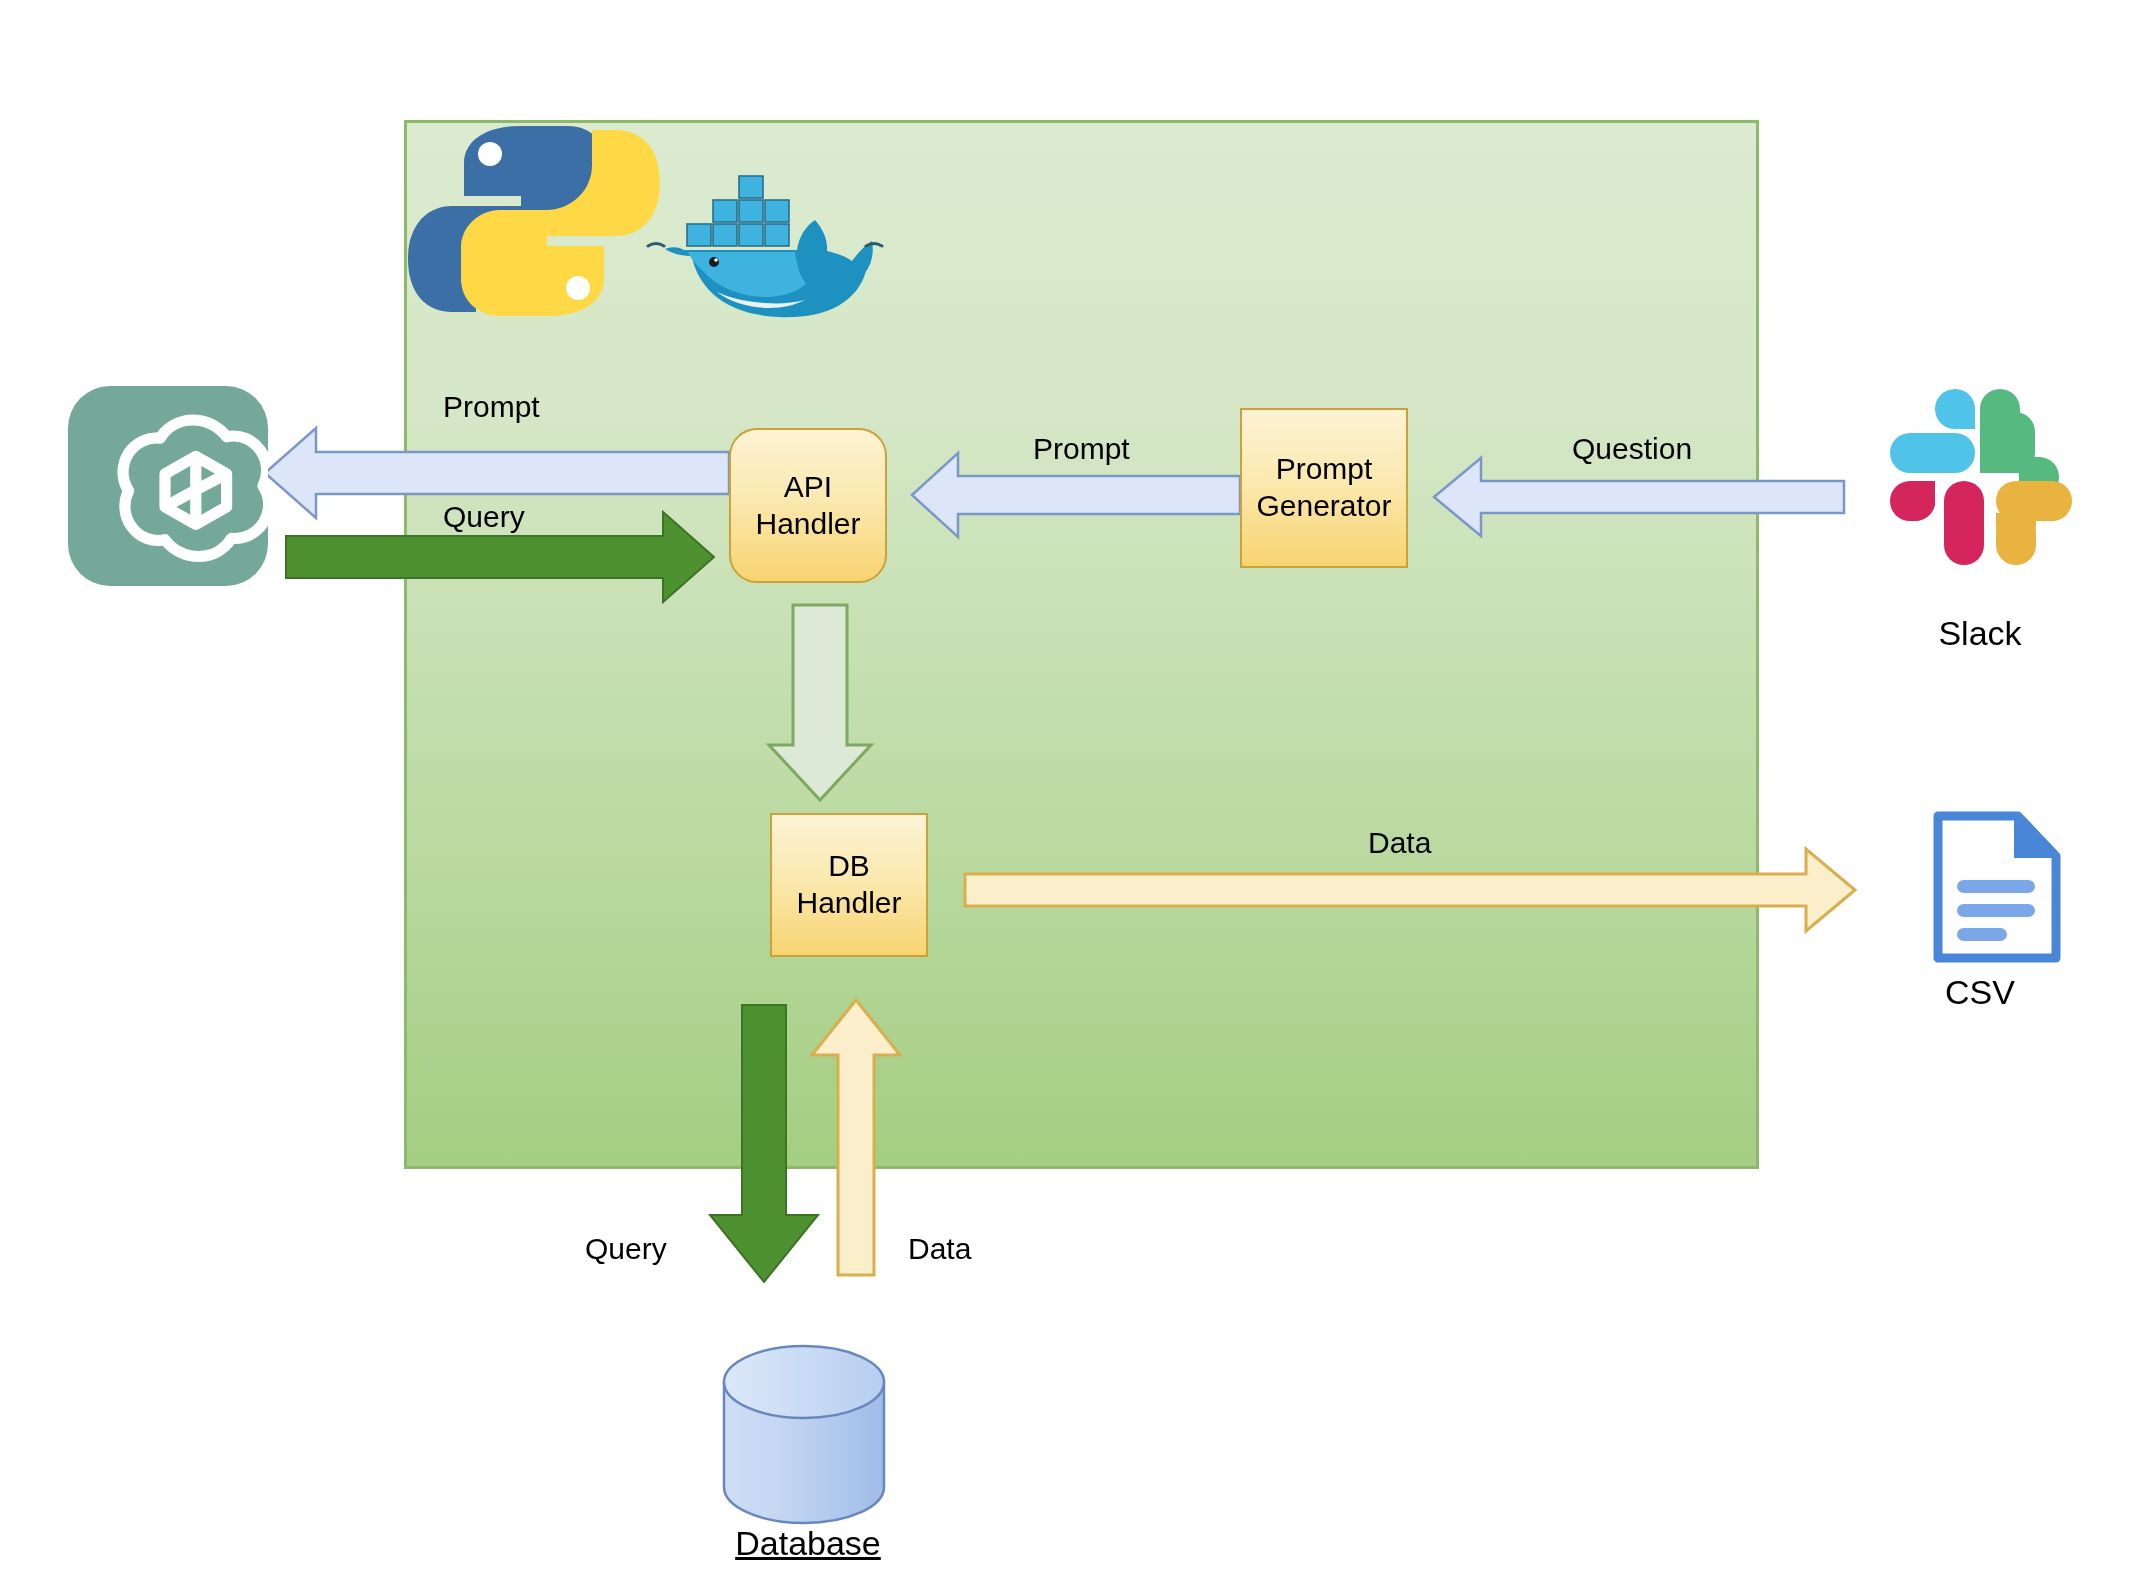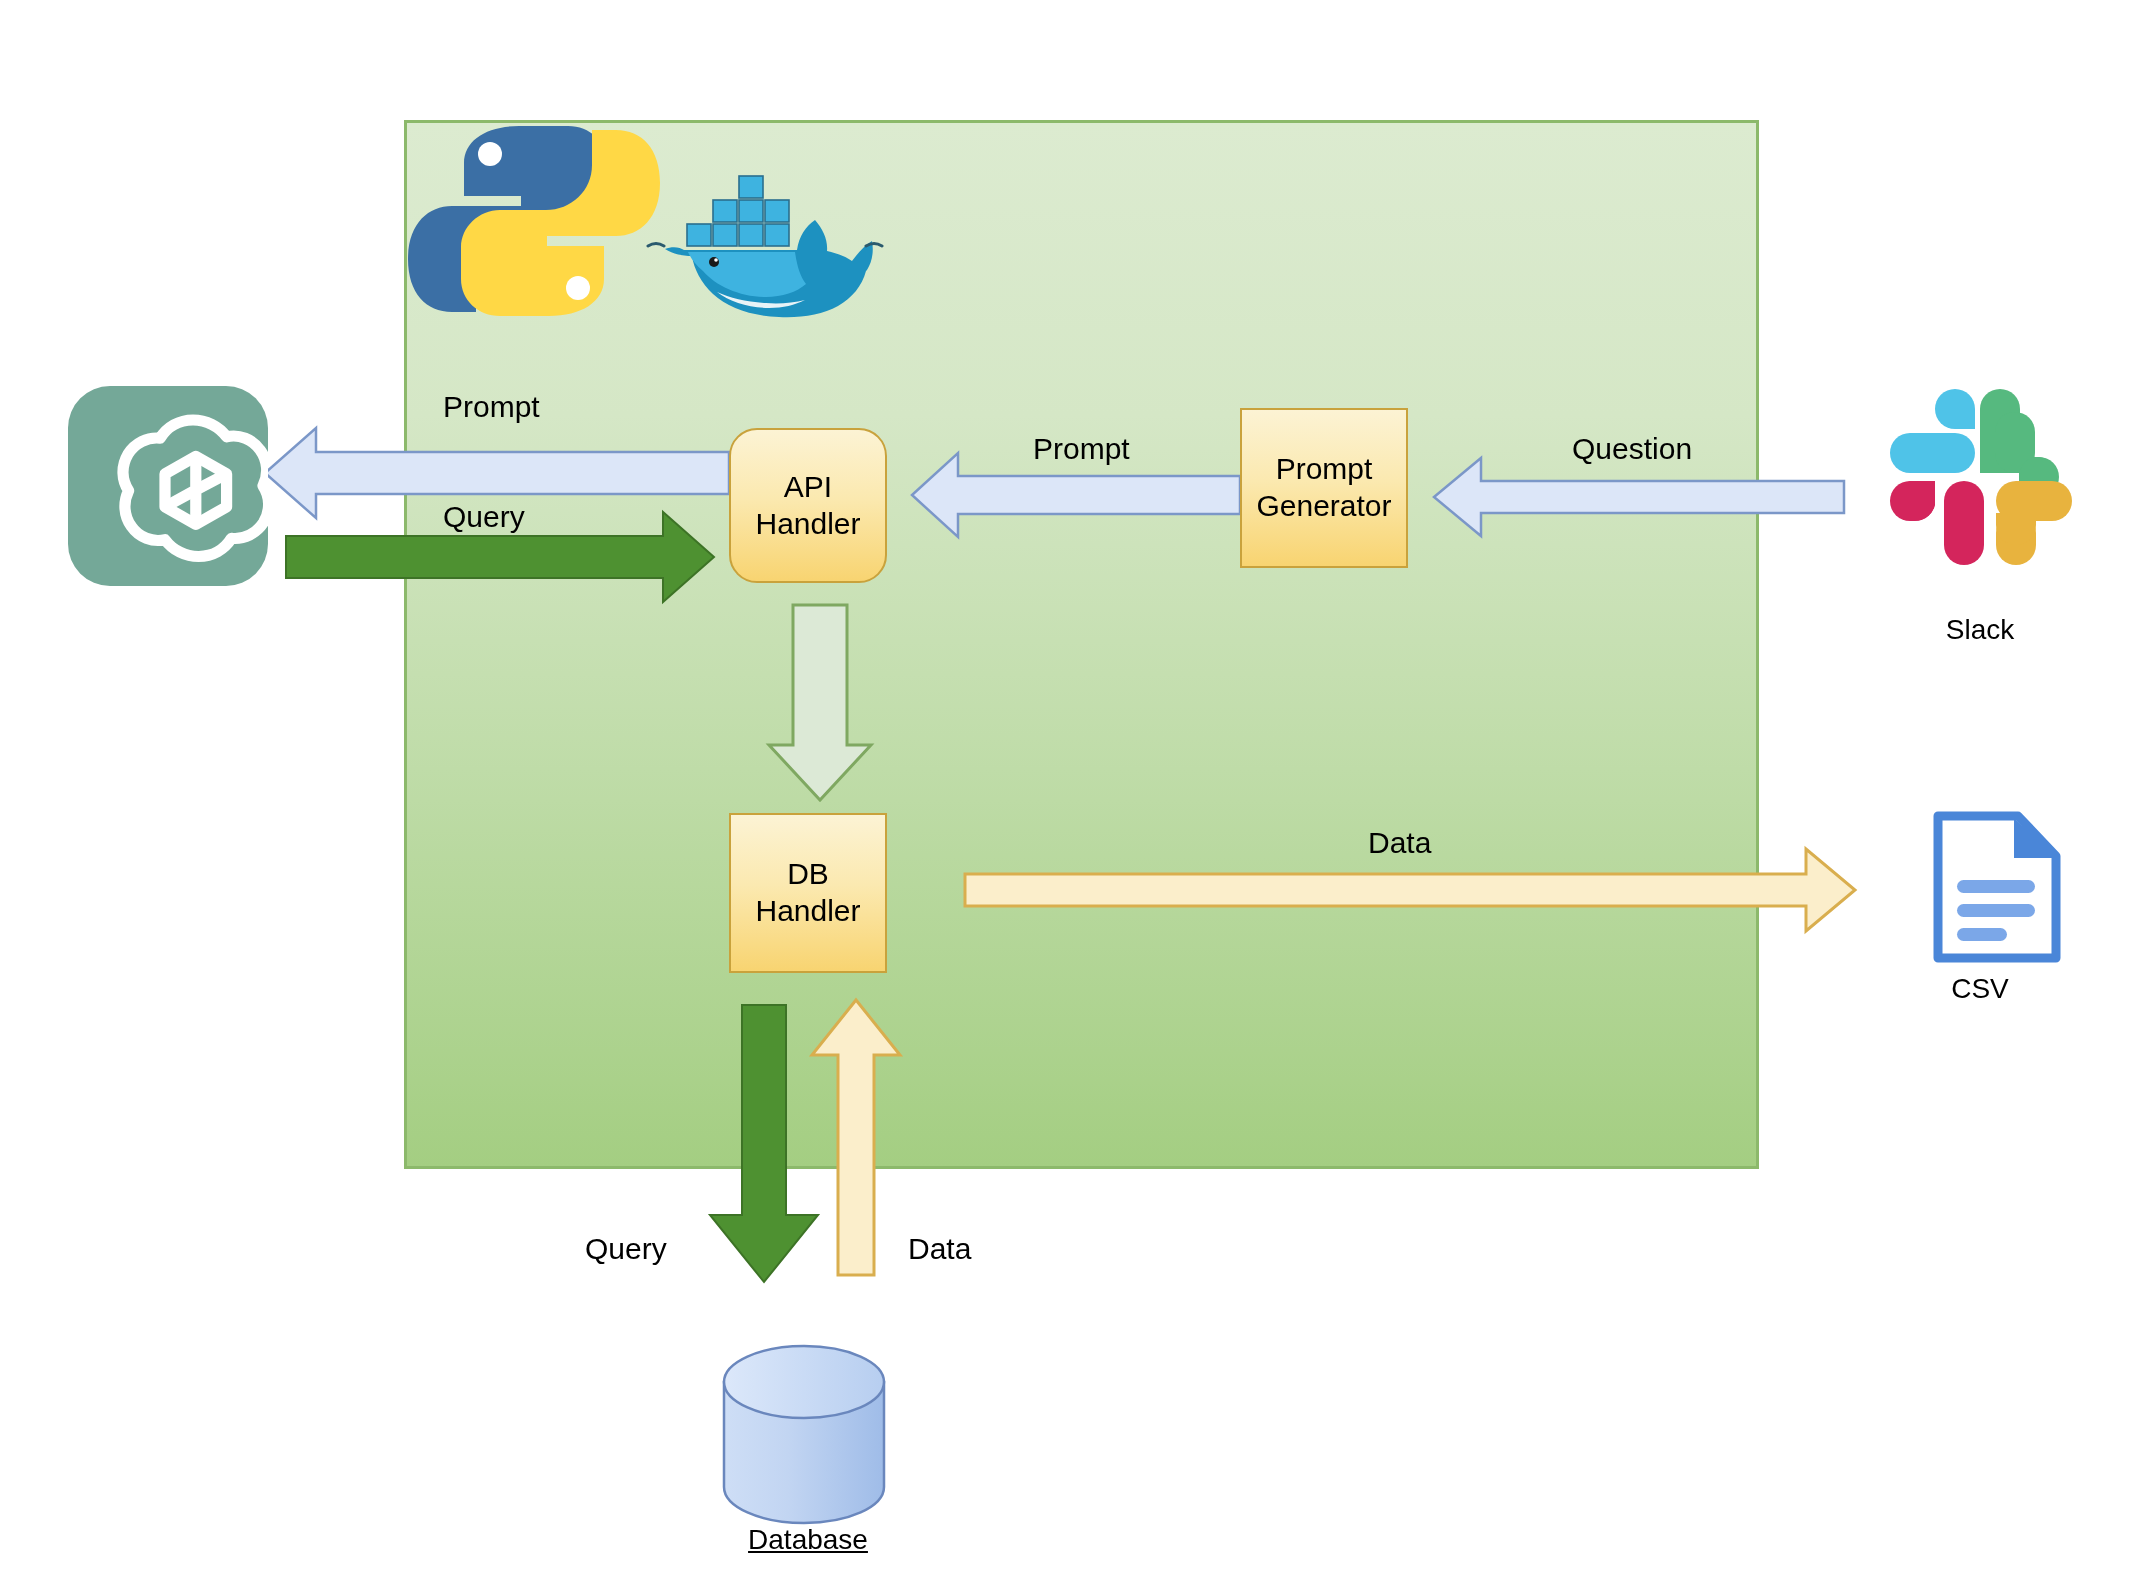--- a/index.html
+++ b/index.html
@@ -48,39 +48,39 @@
     display: flex;
     align-items: center;
     justify-content: center;
     text-align: center;
     font-size: 30px;
     line-height: 1.22;
     color: #000000;
   }
   #box-api-handler   { left: 729px;  top: 428px;  width: 158px; height: 155px; border-radius: 28px; }
   #box-prompt-gen    { left: 1240px; top: 408px;  width: 168px; height: 160px; }
-  #box-db-handler    { left: 729px;  top: 813px;  width: 158px; height: 160px; }
+  #box-db-handler    { left: 770px;  top: 813px;  width: 158px; height: 144px; }
 
   
   .arrow-label {
     font-size: 30px;
     color: #000000;
     white-space: nowrap;
   }
   #lbl-prompt-openai { left: 443px;  top: 390px; }
   #lbl-query-openai  { left: 443px;  top: 500px; }
   #lbl-prompt-mid    { left: 1033px; top: 432px; }
   #lbl-question      { left: 1572px; top: 432px; }
   #lbl-data-csv      { left: 1368px; top: 826px; }
   #lbl-query-db      { left: 585px;  top: 1232px; }
   #lbl-data-db       { left: 908px;  top: 1232px; }
 
   
   .node-caption {
-    font-size: 28px;
+    font-size: 34px;
     color: #000000;
     text-align: center;
     white-space: nowrap;
   }
   #cap-slack    { left: 1900px; top: 614px; width: 160px; }
   #cap-csv      { left: 1900px; top: 973px; width: 160px; }
   #cap-database { left: 688px;  top: 1524px; width: 240px; text-decoration: underline; }
 
   
   #openai-tile {

